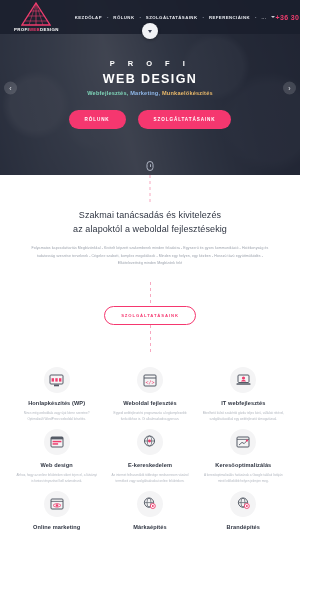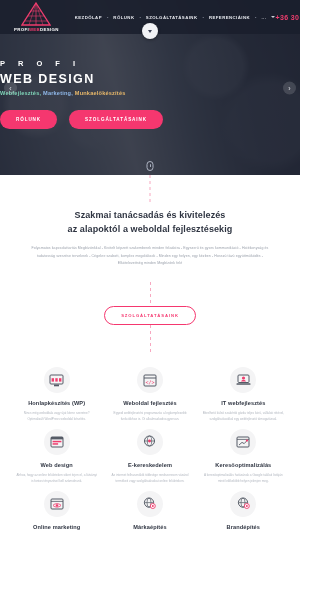--- a/index.html
+++ b/index.html
@@ -60,21 +60,21 @@
     position:absolute; top:23px; left:50%; transform:translateX(-50%);
     width:16px; height:16px; border-radius:50%;
     background:#f2f3f6; z-index:7;
     display:flex; align-items:center; justify-content:center;
     box-shadow:0 1px 3px rgba(0,0,0,.35);
   }
   .scroll-btn .chev { width:0;height:0;border-left:2.6px solid transparent;border-right:2.6px solid transparent;border-top:3.2px solid #3b4053; }
 
   .hero-inner {
     position:relative; z-index:5; height:100%;
-    display:flex; flex-direction:column; align-items:flex-start; justify-content:center;
+    display:flex; flex-direction:column; align-items:center; justify-content:center;
     padding-top:13px;
   }
   .hero-eyebrow {
     color:#ffffff; font-size:7.5px; letter-spacing:5.5px; font-weight:bold; margin-bottom:4px;
   }
   .hero-title {
     color:#ffffff; font-size:12.5px; font-weight:bold; letter-spacing:1.4px; margin-bottom:4px;
   }
   .hero-sub { font-size:5.6px; letter-spacing:.2px; font-weight:bold; }
   .hero-sub .s1 { color:#7fd4b8; }
@@ -106,21 +106,21 @@
     width:1px; height:3px; background:#aeb4c2; border-radius:1px;
   }
 
   
   .intro { padding:34px 26px 0; text-align:center; position:relative; }
   .dash-top {
     position:absolute; top:0; left:50%; transform:translateX(-50%);
     width:1px; height:30px;
     background:repeating-linear-gradient(180deg,#f7a8c0 0 3px, transparent 3px 6px);
   }
-  .intro h2 { font-size:9px; font-weight:bold; color:#2f3542; line-height:1.5; letter-spacing:.1px; }
+  .intro h2 { font-size:9px; font-weight:normal; color:#2f3542; line-height:1.5; letter-spacing:.1px; }
   .intro p {
     margin-top:9px; font-size:3.5px; line-height:2.2; color:#9aa0ab; letter-spacing:.1px;
   }
 
   .dash-mid {
     margin:14px auto 0; width:1px; height:24px;
     background:repeating-linear-gradient(180deg,#f7a8c0 0 3px, transparent 3px 6px);
   }
   .btn-outline {
     display:inline-block; margin:0 auto;

